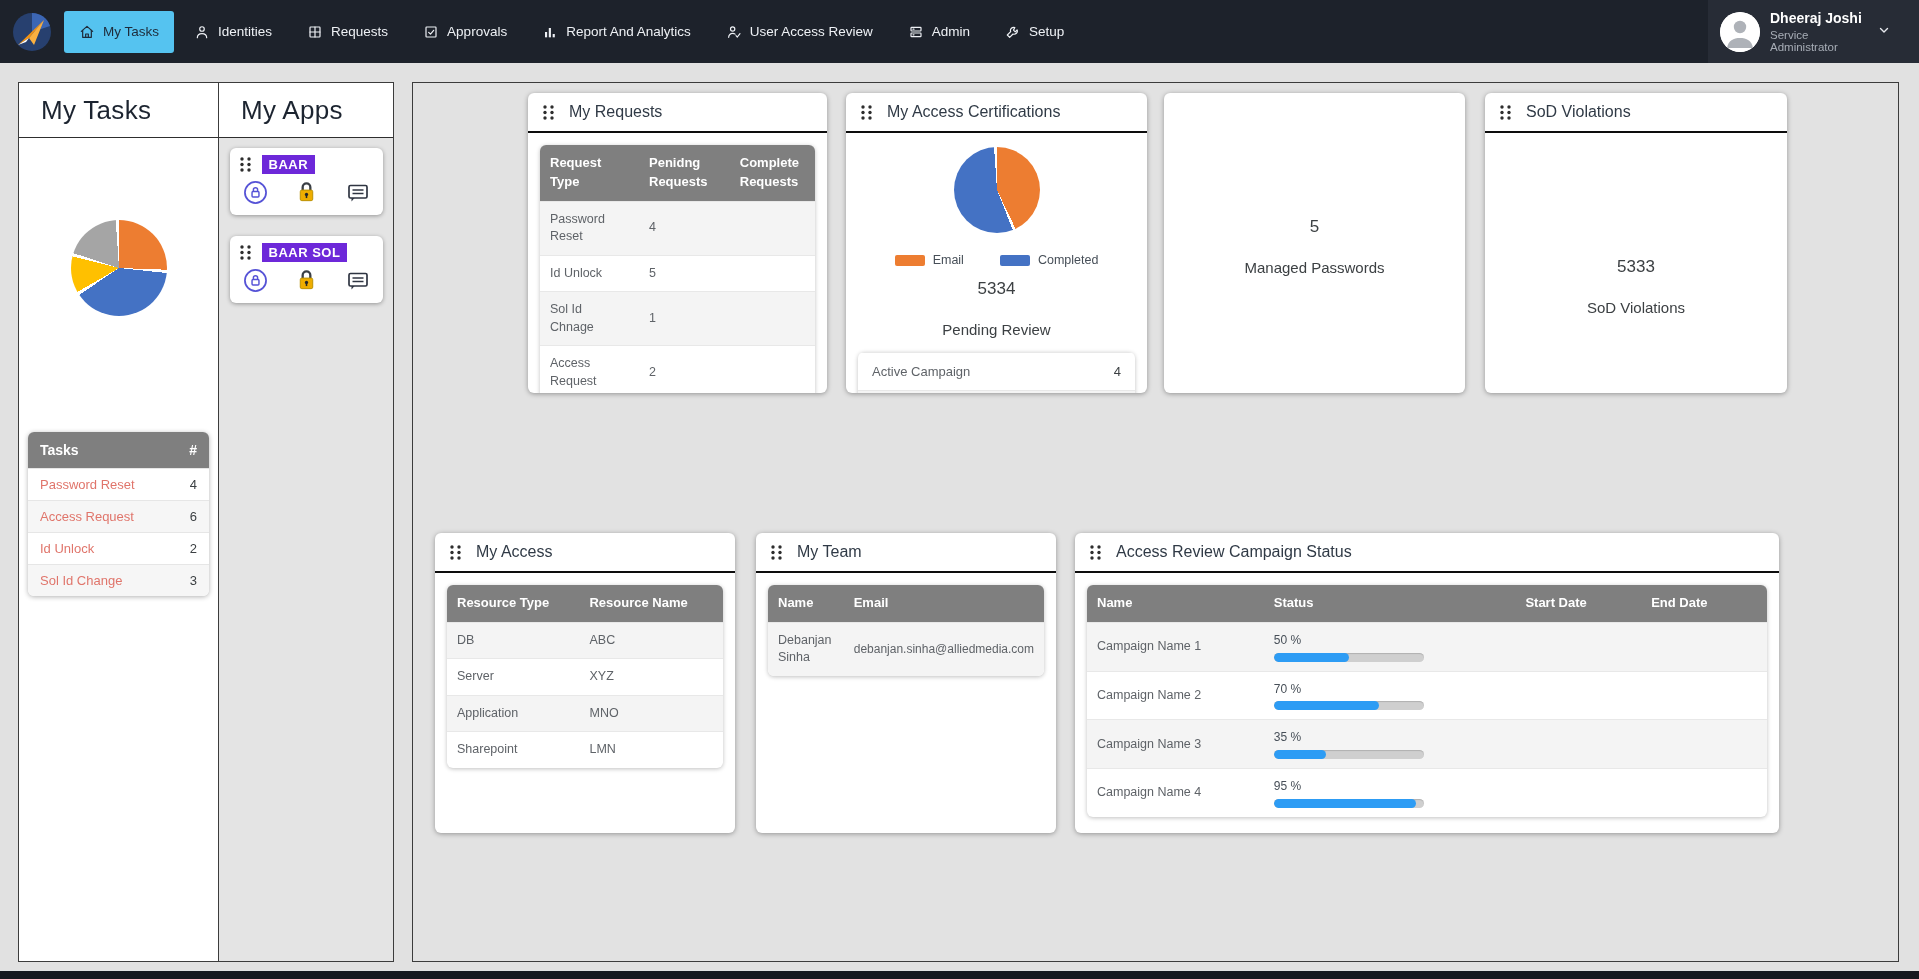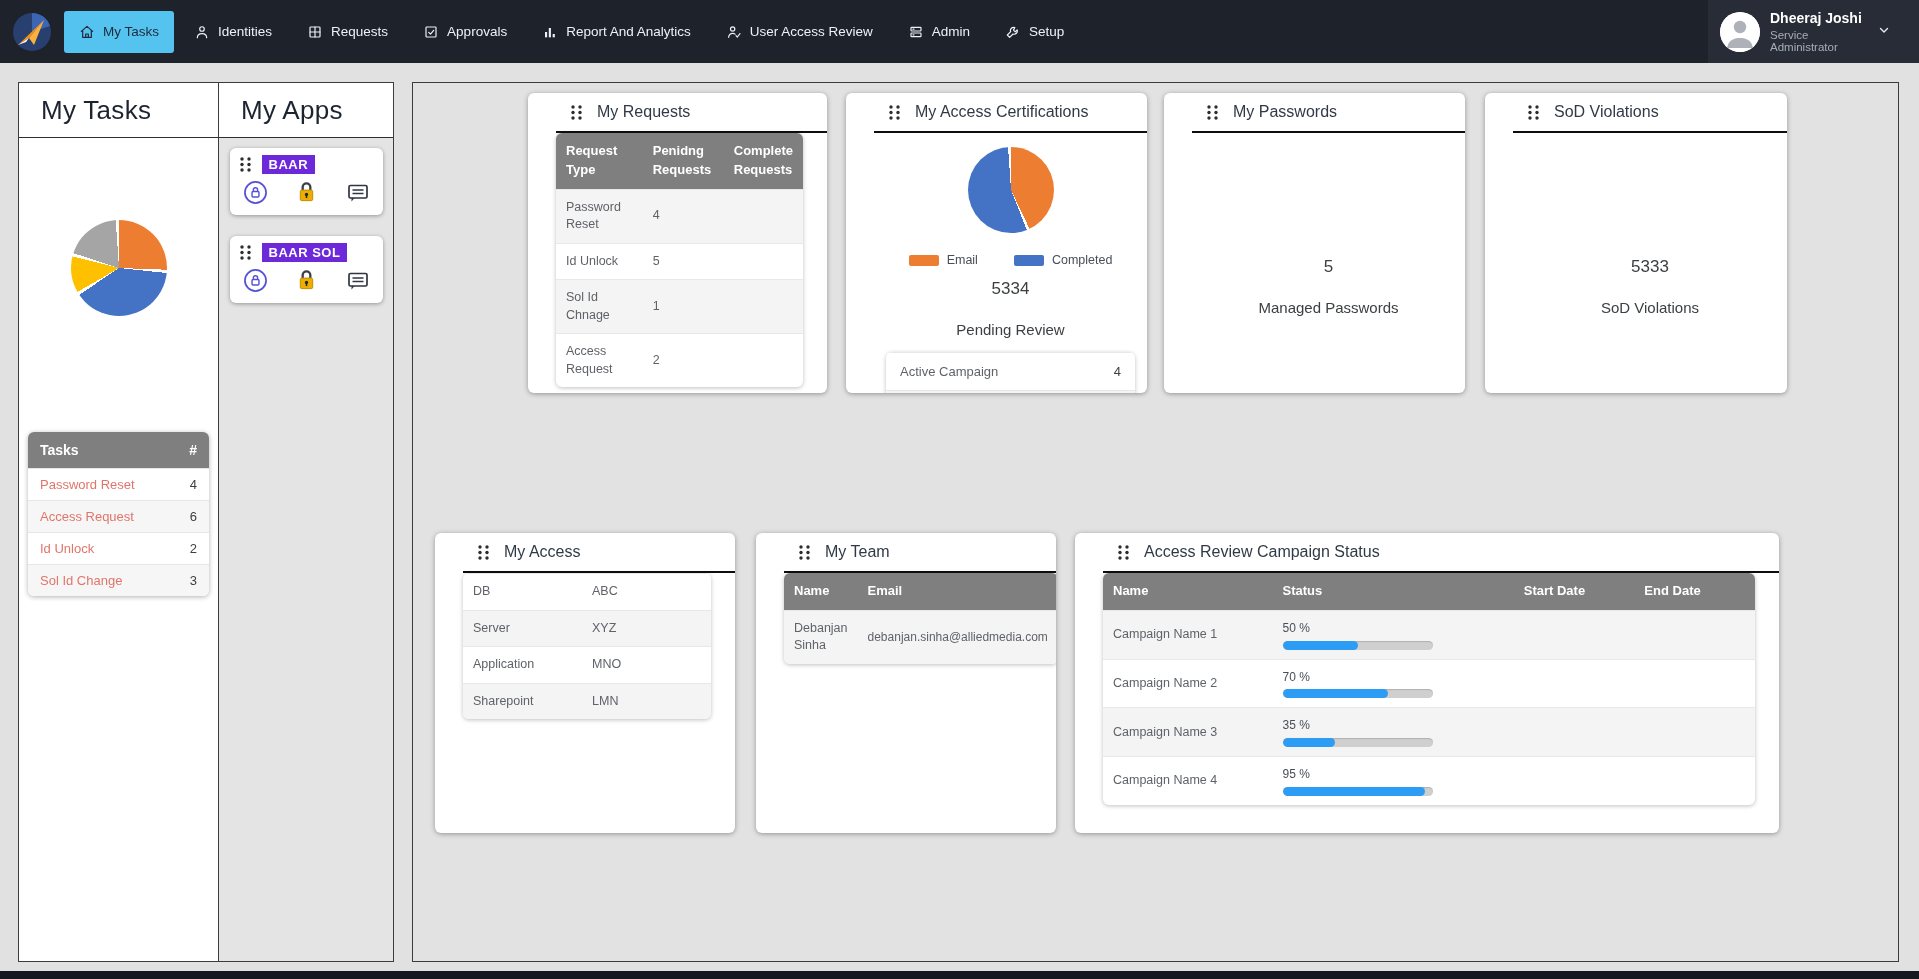--- a/index.html
+++ b/index.html
@@ -42,25 +42,25 @@
 
   
   .app-card { width:153px; margin:10px auto 0; background:#fff; border-radius:6px; box-shadow:0 1px 4px rgba(0,0,0,.35); padding:7px 9px 6px; }
   .app-card + .app-card { margin-top:21px; }
   .app-top { display:flex; align-items:center; gap:10px; }
   .app-name { background:#6d28d9; color:#fff; font-size:13px; font-weight:bold; padding:2px 7px; letter-spacing:.5px; }
   .app-icons { display:flex; justify-content:space-between; align-items:center; margin-top:6px; padding:0 4px; }
   .drag { cursor:grab; display:flex; }
 
   
-  .card { position:absolute; background:#fff; border-radius:6px; box-shadow:0 1px 5px rgba(0,0,0,.35); overflow:hidden;padding-left:28px; }
+  .card { position:absolute; background:#fff; border-radius:6px; box-shadow:0 1px 5px rgba(0,0,0,.35); overflow:hidden; }
   .card-head { height:40px; display:flex; align-items:center; gap:14px; padding:0 14px; border-bottom:2px solid #0d0d0d; }
   .card-title { font-size:16px; color:#303a46; font-weight:500; }
 
-  table.grid { border-collapse:collapse; width:calc(100% - 24px); font-size:12.5px; border-radius:6px; overflow:hidden; box-shadow:0 1px 4px rgba(0,0,0,.25); }
+  table.grid { border-collapse:collapse; width:calc(100% - 24px); margin:12px; font-size:12.5px; border-radius:6px; overflow:hidden; box-shadow:0 1px 4px rgba(0,0,0,.25); }
   table.grid th { background:#7f7f7f; color:#fff; text-align:left; padding:9px 10px; font-size:13px; line-height:1.45; font-weight:bold; vertical-align:top; }
   table.grid td { padding:9px 10px; color:#5f6368; line-height:1.4; border-top:1px solid #e8e8e8; vertical-align:middle; }
   table.grid tr:nth-child(even) td { background:#f4f4f4; }
 
   
   .cert-pie { width:86px; height:86px; margin:14px auto 0; }
   .legend { display:flex; justify-content:center; gap:36px; margin-top:20px; }
   .legend-item { display:flex; align-items:center; gap:8px; font-size:12.5px; color:#474f58; }
   .swatch { width:30px; height:11px; border-radius:2px; display:inline-block; }
   .big-val { text-align:center; font-size:17px; color:#3c4043; margin-top:12px; }
@@ -377,33 +377,20 @@
           <b>4</b>
         </div>
       <div class="stat-row">
           <span>Overdue Reviews</span>
           <b>5</b>
         </div>
     </div>
   </div>
 
   <div class="card" style="left:751px; top:10px; width:301px; height:300px;">
-    <div class="card-head">
-      <span class="drag">
-          <svg viewBox="0 0 13 17">
-            <circle cx="3" cy="3" r="1.7"></circle>
-            <circle cx="10" cy="3" r="1.7"></circle>
-            <circle cx="3" cy="8.5" r="1.7"></circle>
-            <circle cx="10" cy="8.5" r="1.7"></circle>
-            <circle cx="3" cy="14" r="1.7"></circle>
-            <circle cx="10" cy="14" r="1.7"></circle>
-          </svg>
-        </span>
-      <span class="card-title">My Passwords</span>
-    </div>
     <div class="center-card-body">
       <div class="big-val">5</div>
       <div class="big-lbl">Managed Passwords</div>
     </div>
   </div>
 
   <div class="card" style="left:1072px; top:10px; width:302px; height:300px;">
     <div class="card-head">
       <span class="drag">
           <svg viewBox="0 0 13 17">
@@ -436,20 +423,24 @@
           </svg>
         </span>
       <span class="card-title">My Access</span>
     </div>
     <table class="grid">
       <colgroup>
           <col style="width:48%">
           <col style="width:52%">
         </colgroup>
       <tbody>
+          <tr>
+        <th>Resource Type</th>
+        <th>Resource Name</th>
+      </tr>
       <tr>
             <td>DB</td>
             <td>ABC</td>
           </tr>
       <tr>
             <td>Server</td>
             <td>XYZ</td>
           </tr>
       <tr>
             <td>Application</td>

